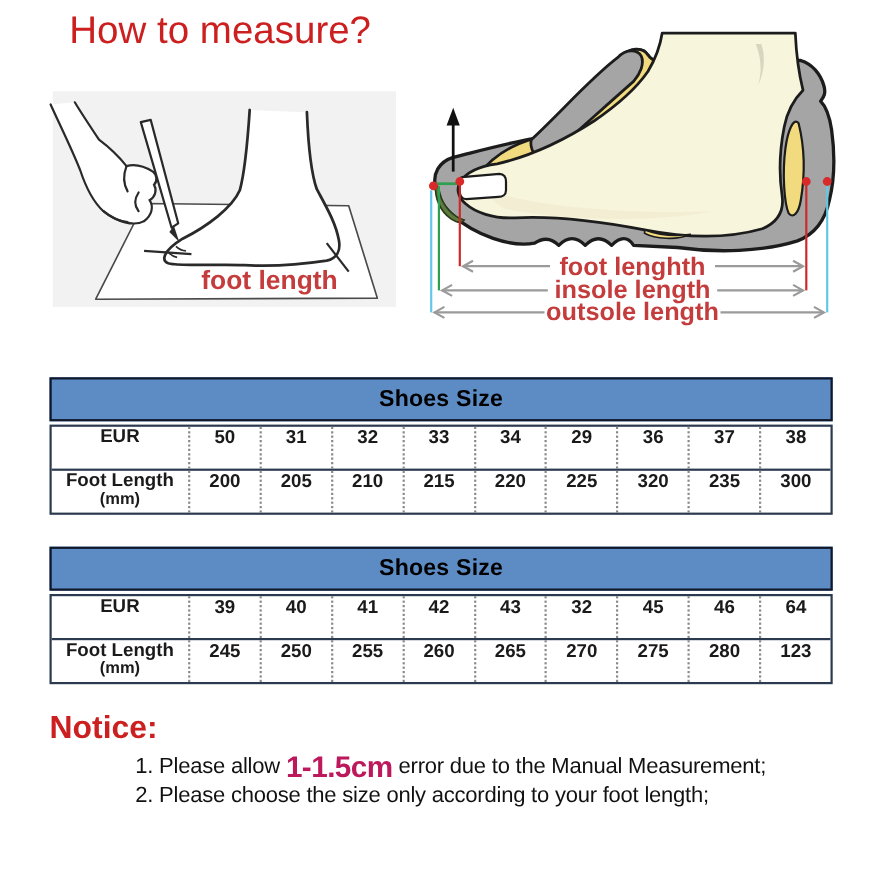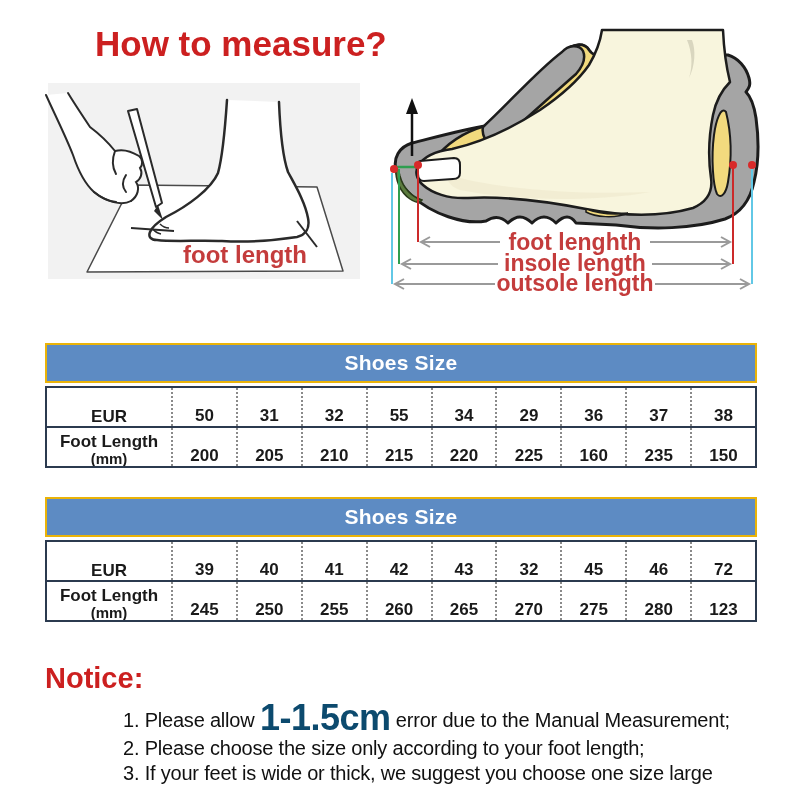--- a/index.html
+++ b/index.html
@@ -2,51 +2,51 @@
 <html><head>
 <meta charset="utf-8">
 <style>
   html,body{margin:0;padding:0;background:#fff;}
   #page{
     position:relative;width:800px;height:800px;background:#fff;overflow:hidden;
     font-family:"Liberation Sans","DejaVu Sans",sans-serif;
   }
   
   .page-title{
-    position:absolute;left:63px;top:24px;
-    font-size:35px;font-weight:bold;color:#cc2020;letter-spacing:0px;white-space:nowrap;margin-left:32px;
+    position:absolute;left:63px;top:8px;
+    font-size:35px;font-weight:normal;color:#cc2020;letter-spacing:0px;white-space:nowrap;
   }
   
   .illus-left{position:absolute;left:30px;top:75px;width:370px;height:230px;}
   .illus-right{position:absolute;left:390px;top:0px;width:410px;height:300px;}
   svg text{font-family:"Liberation Sans","DejaVu Sans",sans-serif;}
   
   .size-table{position:absolute;left:45px;width:712px;}
   .st-header{
-    box-sizing:border-box;height:40px;background:#5d8bc3;border:2px solid #eab308;
+    box-sizing:border-box;height:40px;background:#5d8bc3;border:2px solid #0f172a;
     display:flex;align-items:center;justify-content:center;
-    font-size:21px;font-weight:bold;color:#ffffff;letter-spacing:0.2px;
+    font-size:21px;font-weight:bold;color:#000000;letter-spacing:0.2px;
   }
   .st-body{margin-top:3px;border:2px solid #2b3a4f;background:#fff;}
   .st-row{display:grid;grid-template-columns:124px repeat(9,1fr);height:38px;}
   .st-row + .st-row{border-top:2px solid #2b3a4f;}
   .st-cell,.st-label{
-    display:flex;flex-direction:column;align-items:center;justify-content:flex-end;
+    display:flex;flex-direction:column;align-items:center;justify-content:flex-start;
     font-size:17px;font-weight:bold;color:#1a1a1a;border-left:2px dotted #8a8a8a;
     overflow:hidden;
   }
   .st-label{border-left:none;line-height:18px;}
   .st-label .sub{font-size:15px;line-height:15px;margin-top:0px;}
   
   .notice{position:absolute;left:45px;top:646px;width:720px;}
-  .notice-heading{font-size:29px;font-weight:bold;color:#cc2020;margin-top:16px;}
+  .notice-heading{font-size:29px;font-weight:bold;color:#cc2020;}
   .notice-items{margin-left:78px;margin-top:5px;}
   .notice-item{font-size:20px;color:#111;line-height:25px;white-space:nowrap;letter-spacing:-0.2px;}
   .notice-item .hl{
-    font-size:36px;font-weight:bold;color:#0c4a6e;line-height:1;
+    font-size:27px;font-weight:bold;color:#be185d;line-height:1;
     vertical-align:-3px;letter-spacing:-0.5px;
   }
 </style>
 </head>
 <body>
 
 <div id="page">
 
   <div class="page-title">How to measure?</div>
 
@@ -146,61 +146,61 @@
   <div class="size-table" style="top:343px">
     <div class="st-header">Shoes Size</div>
     <div class="st-body">
       <div class="st-row">
         <div class="st-label">
             <span>EUR</span>
           </div>
         <div class="st-cell">50</div>
         <div class="st-cell">31</div>
         <div class="st-cell">32</div>
-        <div class="st-cell">55</div>
+        <div class="st-cell">33</div>
         <div class="st-cell">34</div>
         <div class="st-cell">29</div>
         <div class="st-cell">36</div>
         <div class="st-cell">37</div>
         <div class="st-cell">38</div>
       </div>
       <div class="st-row">
         <div class="st-label">
           <span>Foot Length</span>
           <span class="sub">(mm)</span>
         </div>
         <div class="st-cell">200</div>
         <div class="st-cell">205</div>
         <div class="st-cell">210</div>
         <div class="st-cell">215</div>
         <div class="st-cell">220</div>
         <div class="st-cell">225</div>
-        <div class="st-cell">160</div>
+        <div class="st-cell">320</div>
         <div class="st-cell">235</div>
-        <div class="st-cell">150</div>
+        <div class="st-cell">300</div>
       </div>
     </div>
   </div>
 
   <div class="size-table" style="top:497px">
     <div class="st-header">Shoes Size</div>
     <div class="st-body">
       <div class="st-row">
         <div class="st-label">
             <span>EUR</span>
           </div>
         <div class="st-cell">39</div>
         <div class="st-cell">40</div>
         <div class="st-cell">41</div>
         <div class="st-cell">42</div>
         <div class="st-cell">43</div>
         <div class="st-cell">32</div>
         <div class="st-cell">45</div>
         <div class="st-cell">46</div>
-        <div class="st-cell">72</div>
+        <div class="st-cell">64</div>
       </div>
       <div class="st-row">
         <div class="st-label">
           <span>Foot Length</span>
           <span class="sub">(mm)</span>
         </div>
         <div class="st-cell">245</div>
         <div class="st-cell">250</div>
         <div class="st-cell">255</div>
         <div class="st-cell">260</div>
@@ -211,17 +211,16 @@
         <div class="st-cell">123</div>
       </div>
     </div>
   </div>
 
   <div class="notice">
     <div class="notice-heading">Notice:</div>
     <div class="notice-items">
       <div class="notice-item"><span>1. Please allow </span><span class="hl">1-1.5cm</span><span> error due to the Manual Measurement;</span></div>
       <div class="notice-item">2. Please choose the size only according to your foot length;</div>
-      <div class="notice-item">3. If your feet is wide or thick, we suggest you choose one size large</div>
     </div>
   </div>
 
 </div>
 
 </body></html>

